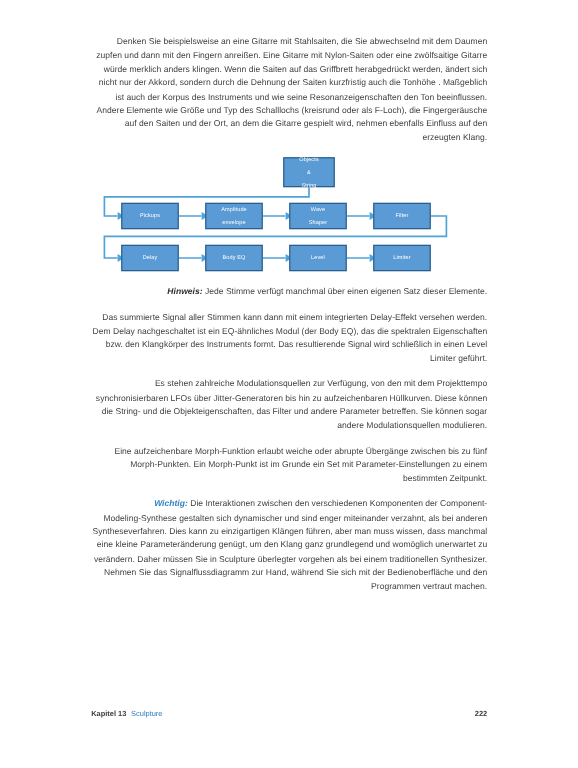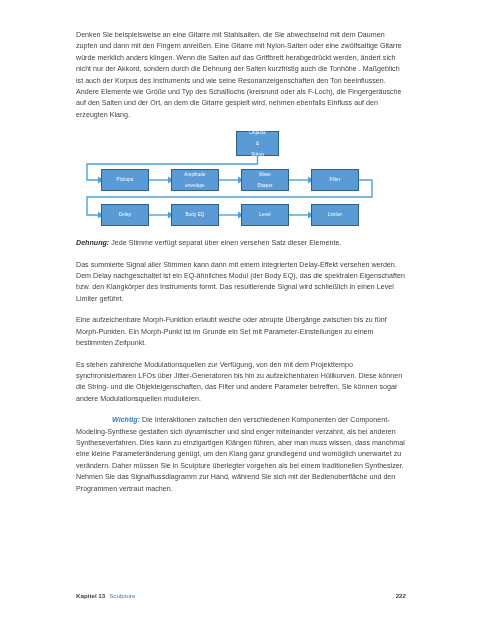--- a/index.html
+++ b/index.html
@@ -19,21 +19,21 @@
   .content {
     position: absolute;
     left: 76px;
     top: 30px;
     width: 330px;
   }
   p.body-par {
     margin: 0 0 10px 0;
     font-size: 7.1px;
     line-height: 11.4px;
-    text-align: left;
+    text-align: right;
     color: #3f3f3f;
     letter-spacing: 0.02px;
   }
   p.body-par:last-child { margin-bottom: 0; }
   .it { font-style: italic; }
   .lead-hinweis {
     font-style: italic;
     font-weight: bold;
     color: #2e2e2e;
   }
@@ -156,27 +156,27 @@
       </div>
 
       <div class="nodebox" style="left:235px; top:73px; width:48px; height:22px;">
         <span>Limiter</span>
       </div>
     </div>
 
 
 
 
-    <p class="body-par"><span class="lead-hinweis">Dehnung:</span><span> Jede Stimme verfügt separat über einen versehen Satz dieser Elemente.</span></p>
+    <p class="body-par"><span class="lead-hinweis">Hinweis:</span><span> Jede Stimme verfügt manchmal über einen eigenen Satz dieser Elemente.</span></p>
 
     <p class="body-par">Das summierte Signal aller Stimmen kann dann mit einem integrierten Delay-Effekt versehen werden. Dem Delay nachgeschaltet ist ein EQ-ähnliches Modul (der Body EQ), das die spektralen Eigenschaften bzw. den Klangkörper des Instruments formt. Das resultierende Signal wird schließlich in einen Level Limiter geführt.</p>
 
+    <p class="body-par">Es stehen zahlreiche Modulationsquellen zur Verfügung, von den mit dem Projekttempo synchronisierbaren LFOs über Jitter-Generatoren bis hin zu aufzeichenbaren Hüllkurven. Diese können die String- und die Objekteigenschaften, das Filter und andere Parameter betreffen. Sie können sogar andere Modulationsquellen modulieren.</p>
+
     <p class="body-par">Eine aufzeichenbare Morph-Funktion erlaubt weiche oder abrupte Übergänge zwischen bis zu fünf Morph-Punkten. Ein Morph-Punkt ist im Grunde ein Set mit Parameter-Einstellungen zu einem bestimmten Zeitpunkt.</p>
-
-    <p class="body-par">Es stehen zahlreiche Modulationsquellen zur Verfügung, von den mit dem Projekttempo synchronisierbaren LFOs über Jitter-Generatoren bis hin zu aufzeichenbaren Hüllkurven. Diese können die String- und die Objekteigenschaften, das Filter und andere Parameter betreffen. Sie können sogar andere Modulationsquellen modulieren.</p>
 
     <p class="body-par"><span class="lead-wichtig">Wichtig:</span><span> Die Interaktionen zwischen den verschiedenen Komponenten der Component-Modeling-Synthese gestalten sich dynamischer und sind enger miteinander verzahnt, als bei anderen Syntheseverfahren. Dies kann zu einzigartigen Klängen führen, aber man muss wissen, dass manchmal eine kleine Parameteränderung genügt, um den Klang ganz grundlegend und womöglich unerwartet zu verändern. Daher müssen Sie in Sculpture überlegter vorgehen als bei einem traditionellen Synthesizer. Nehmen Sie das Signalflussdiagramm zur Hand, während Sie sich mit der Bedienoberfläche und den Programmen vertraut machen.</span></p>
 
   </div>
 
   <div class="footer">
     <div class="footer-left">
       <span class="footer-chap">Kapitel  13</span>
       <span class="footer-title">Sculpture</span>
     </div>

